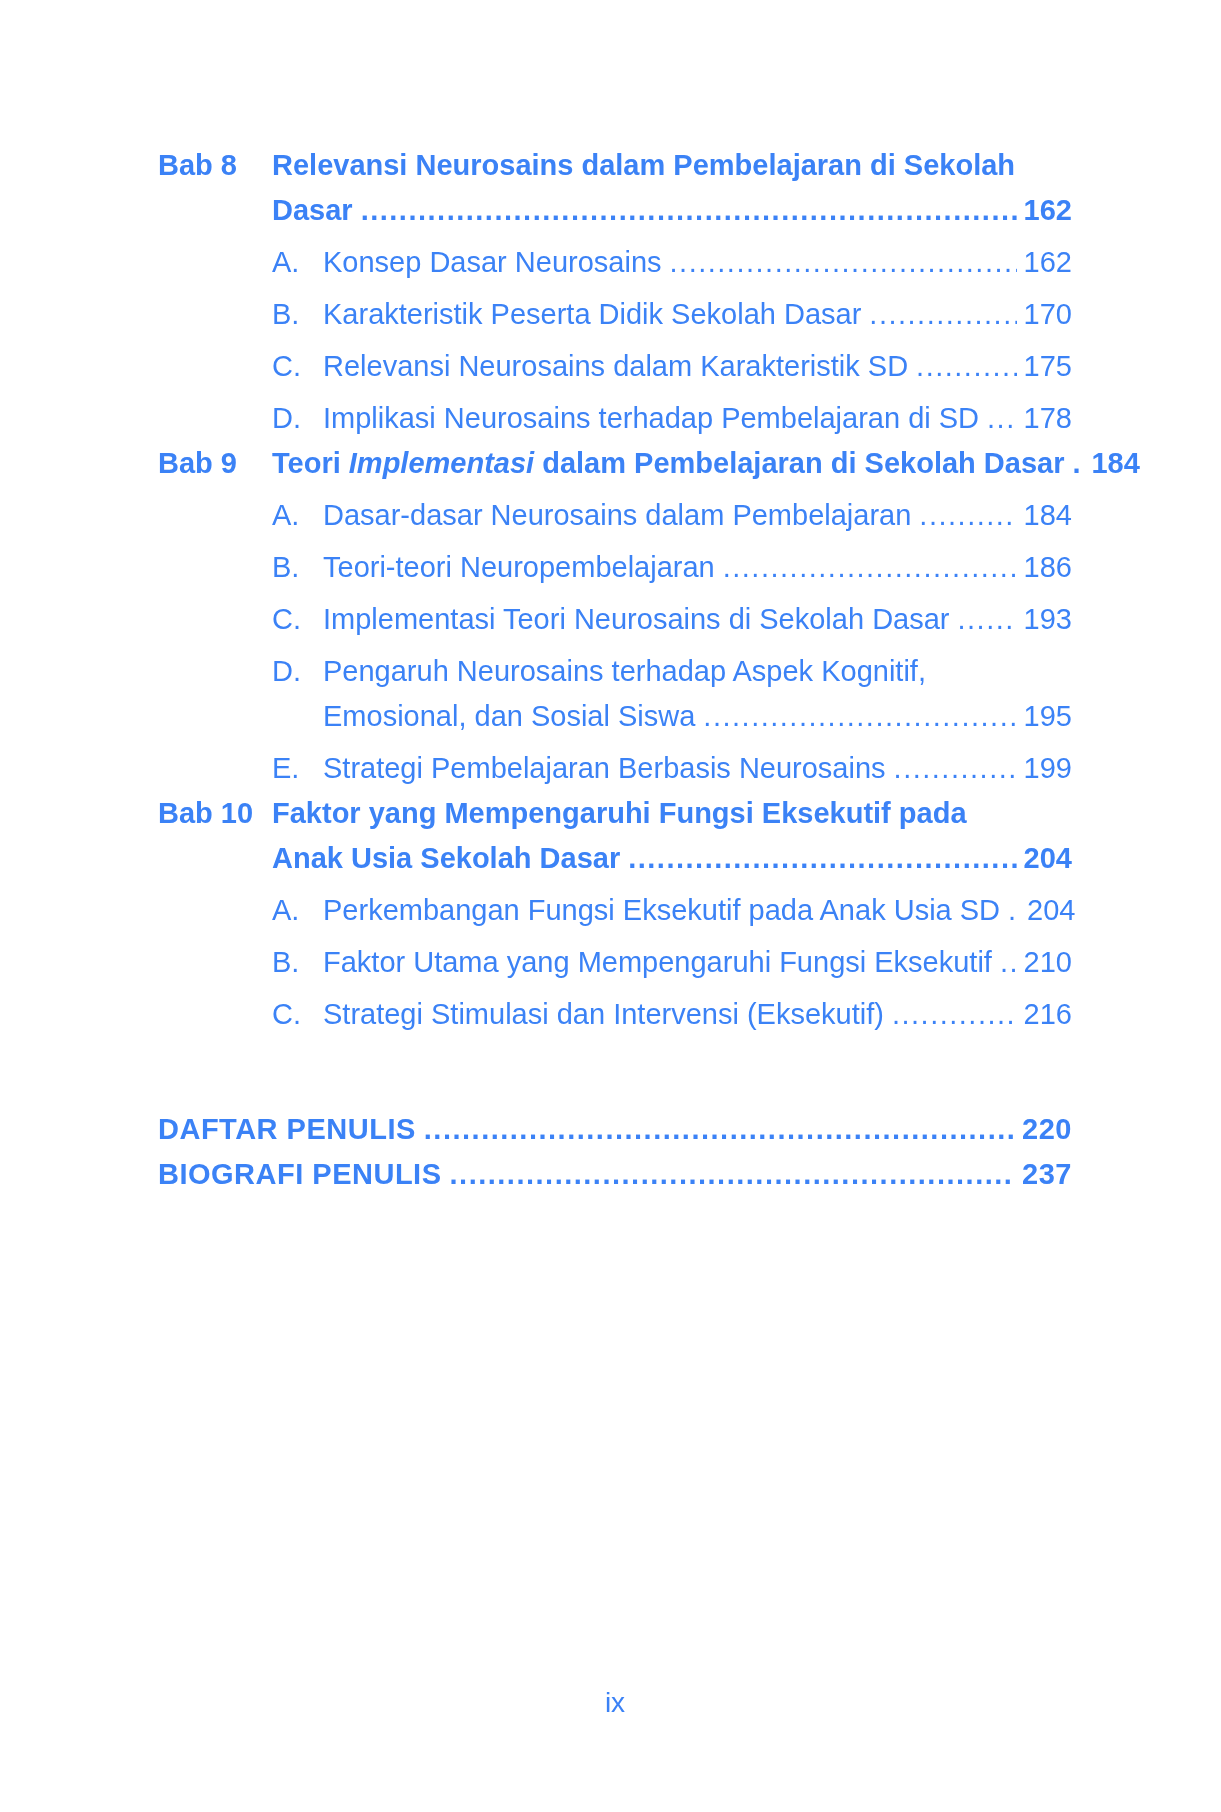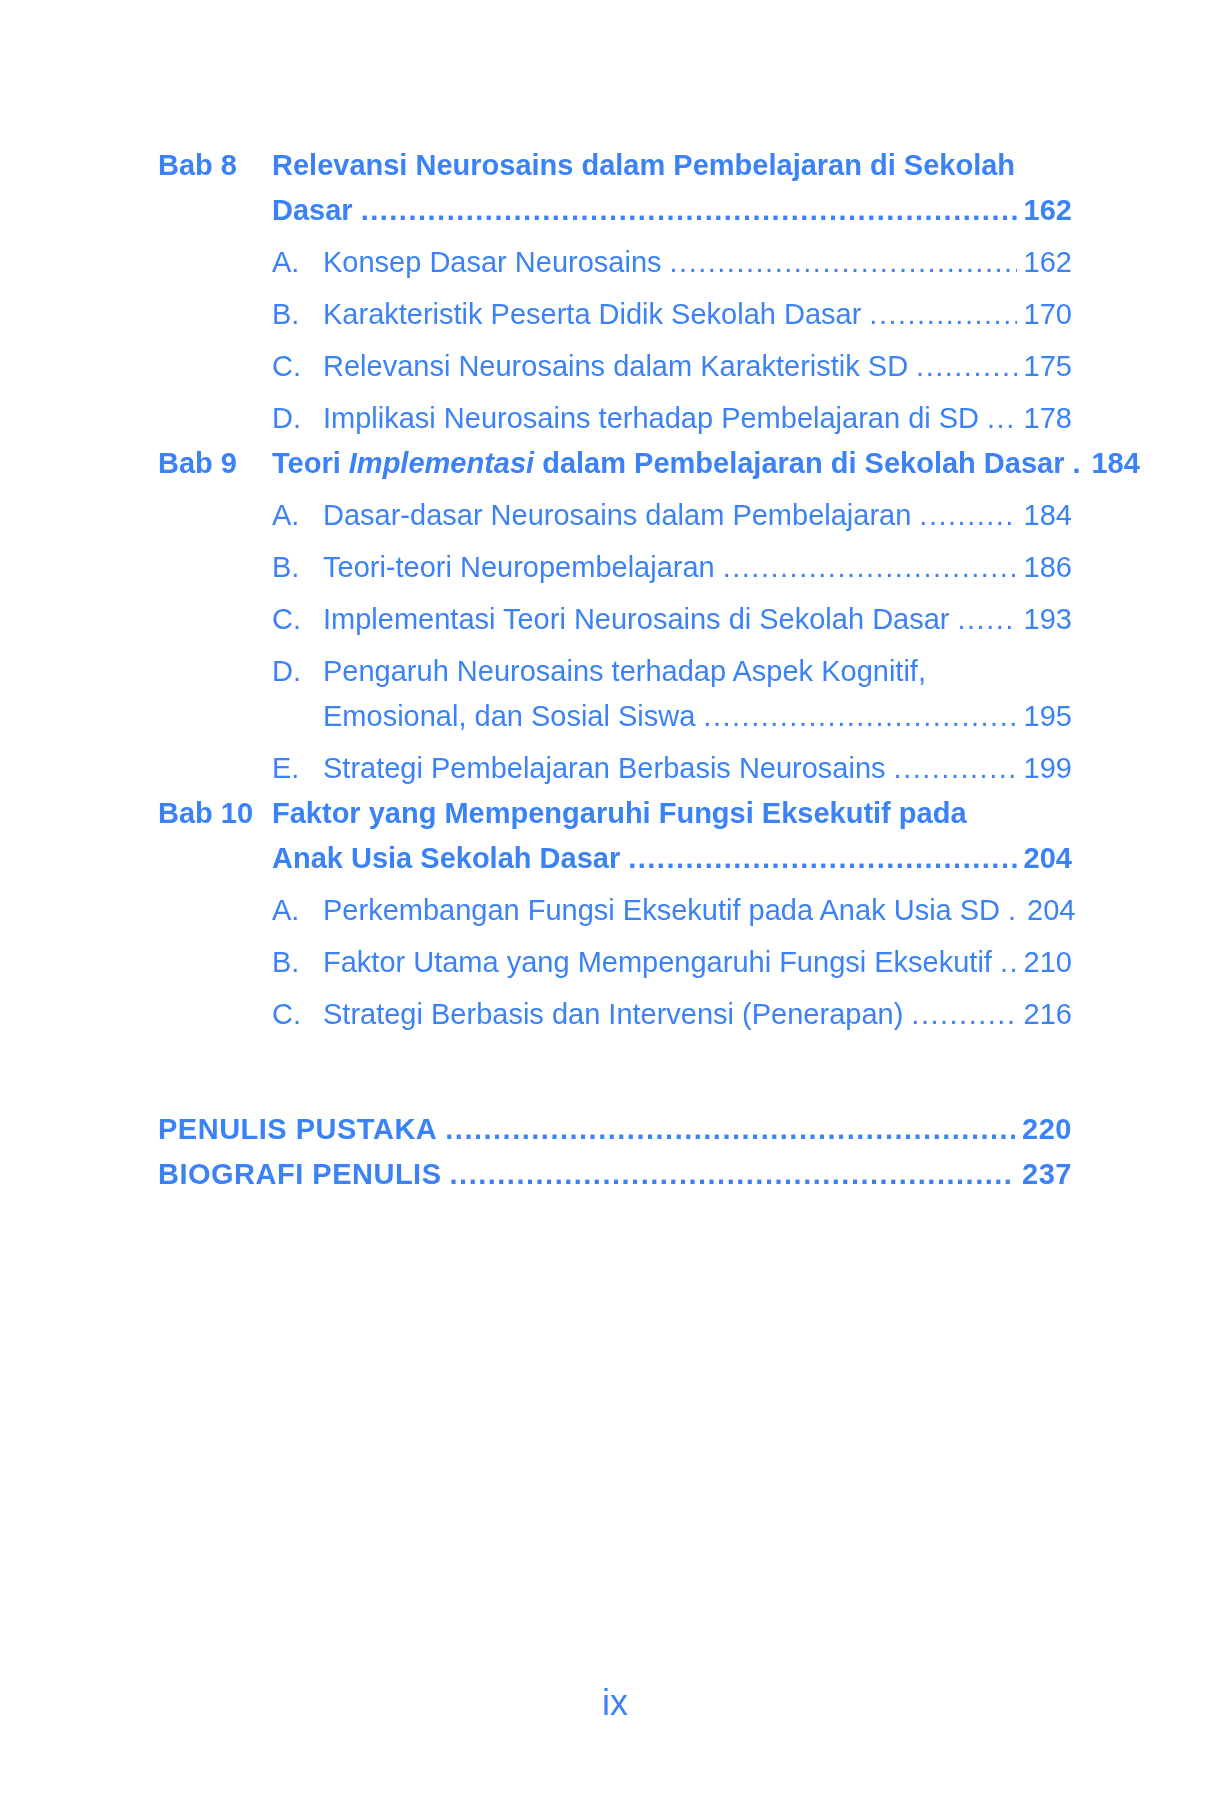--- a/index.html
+++ b/index.html
@@ -77,21 +77,21 @@
     letter-spacing: 0.5px;
   }
   .bm-row + .bm-row { }
 
   .footer {
     position: absolute;
     left: 158px;
     top: 1683px;
     width: 914px;
     text-align: center;
-    font-size: 36px;
+    font-size: 28px;
     line-height: 40px;
   }
 </style>
 </head>
 <body>
 
 <div class="page">
   <main class="toc">
       <section class="chapter">
         <div class="chapter-head">
@@ -251,31 +251,31 @@
                 <span class="seg">Faktor Utama yang Mempengaruhi Fungsi Eksekutif</span>
                 <span class="leader"></span>
                 <span class="page-num">210</span>
               </div>
             </div>
           </div>
           <div class="item">
             <span class="item-letter">C.</span>
             <div class="item-lines">
               <div class="line">
-                <span class="seg">Strategi Berbasis dan Intervensi (Penerapan)</span>
+                <span class="seg">Strategi Stimulasi dan Intervensi (Eksekutif)</span>
                 <span class="leader"></span>
                 <span class="page-num">216</span>
               </div>
             </div>
           </div>
         </div>
       </section>
       <section class="backmatter">
         <div class="bm-row line">
-          <span class="seg">PENULIS PUSTAKA</span>
+          <span class="seg">DAFTAR PENULIS</span>
           <span class="leader"></span>
           <span class="page-num">220</span>
         </div>
         <div class="bm-row line">
           <span class="seg">BIOGRAFI PENULIS</span>
           <span class="leader"></span>
           <span class="page-num">237</span>
         </div>
       </section>
     </main>

